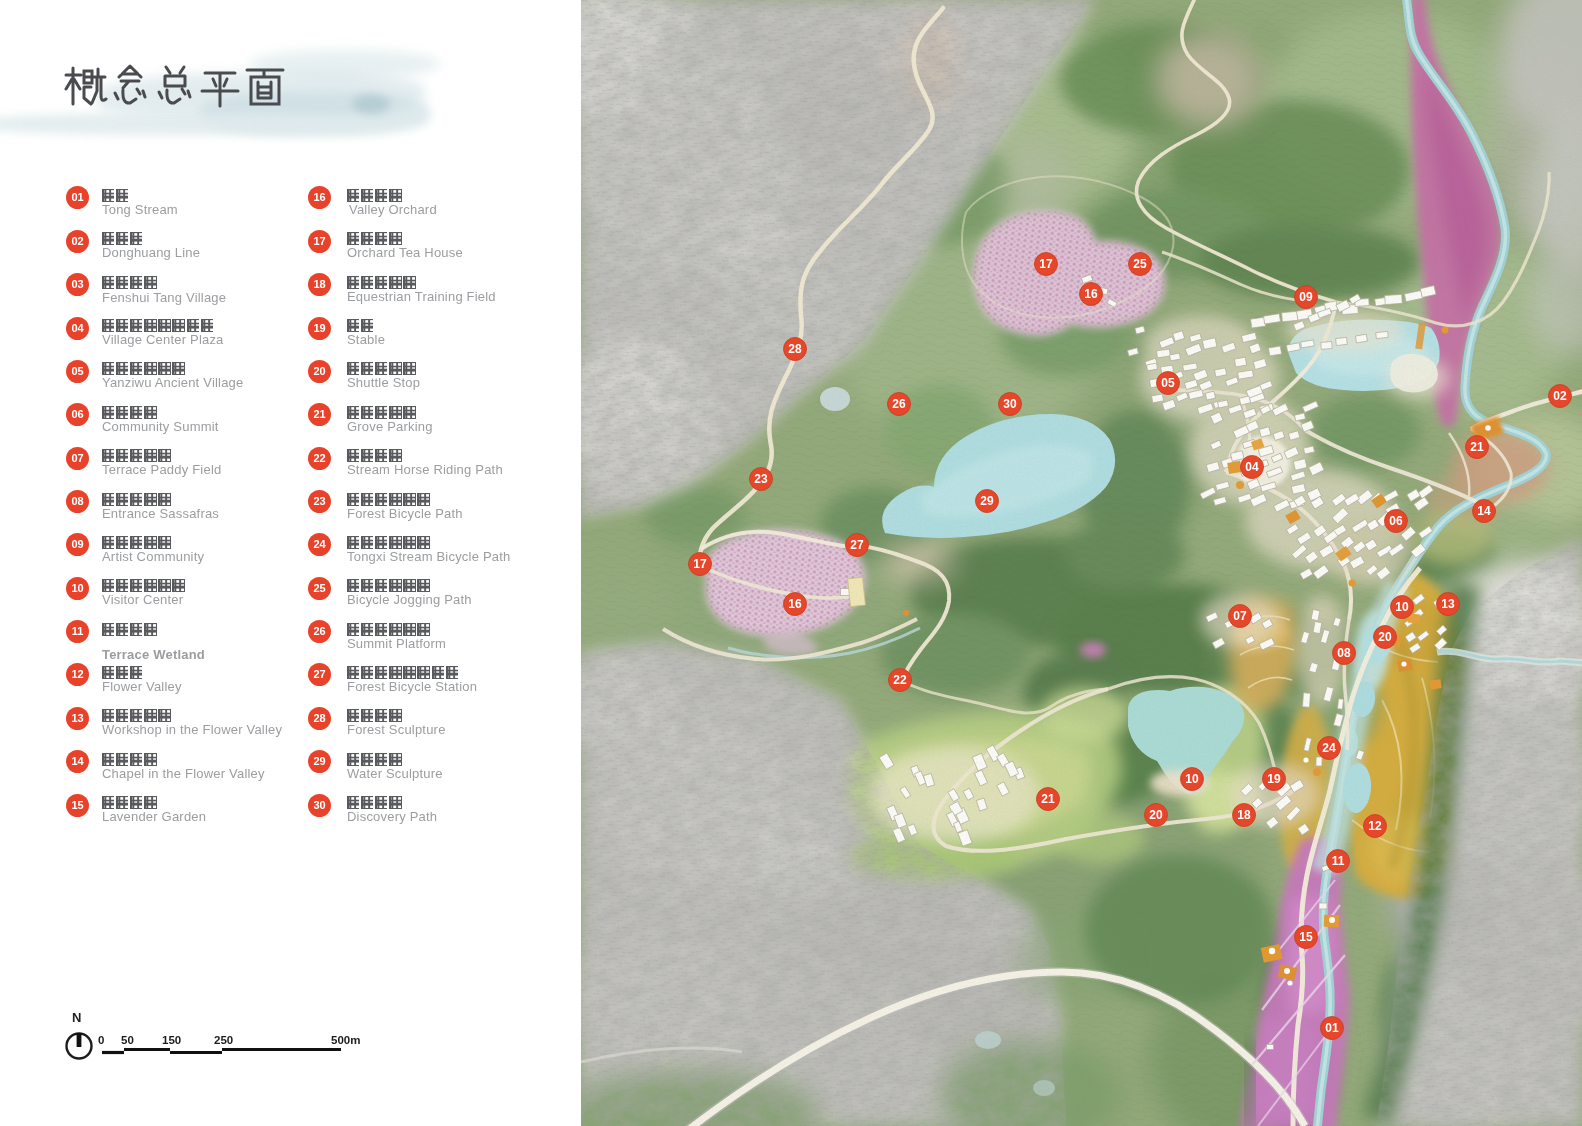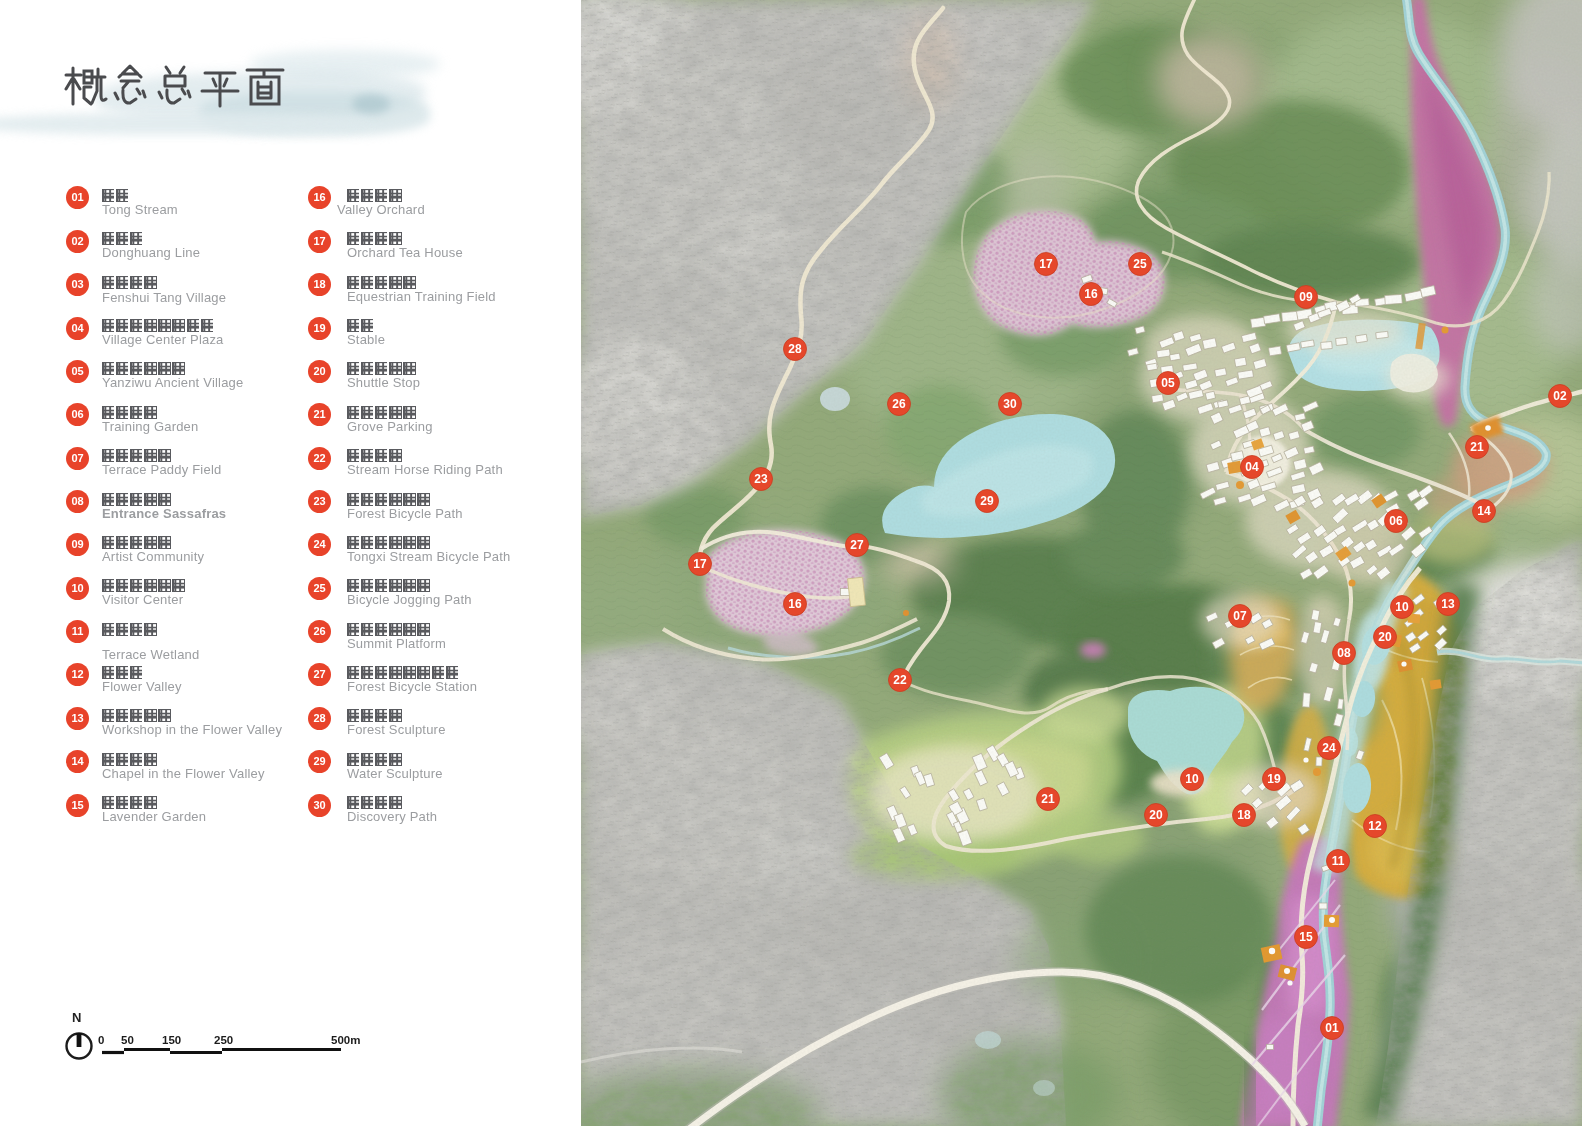--- a/index.html
+++ b/index.html
@@ -53,61 +53,61 @@
 <div class="num" style="left:66px;top:317px;">04</div>
 <div class="zh" style="left:102px;top:318px;"><i></i><i></i><i></i><i></i><i></i><i></i><i></i><i></i></div>
 <div class="leg-en" style="left:102px;top:332px;">Village Center Plaza</div>
 
 <div class="num" style="left:66px;top:360px;">05</div>
 <div class="zh" style="left:102px;top:361px;"><i></i><i></i><i></i><i></i><i></i><i></i></div>
 <div class="leg-en" style="left:102px;top:375px;">Yanziwu Ancient Village</div>
 
 <div class="num" style="left:66px;top:403px;">06</div>
 <div class="zh" style="left:102px;top:405px;"><i></i><i></i><i></i><i></i></div>
-<div class="leg-en" style="left:102px;top:419px;">Training Garden</div>
+<div class="leg-en" style="left:102px;top:419px;">Community Summit</div>
 
 <div class="num" style="left:66px;top:447px;">07</div>
 <div class="zh" style="left:102px;top:448px;"><i></i><i></i><i></i><i></i><i></i></div>
 <div class="leg-en" style="left:102px;top:462px;text-align:right;">Terrace Paddy Field</div>
 
 <div class="num" style="left:66px;top:490px;">08</div>
 <div class="zh" style="left:102px;top:492px;"><i></i><i></i><i></i><i></i><i></i></div>
-<div class="leg-en" style="left:102px;top:506px;font-weight:bold;">Entrance Sassafras</div>
+<div class="leg-en" style="left:102px;top:506px;">Entrance Sassafras</div>
 
 <div class="num" style="left:66px;top:533px;">09</div>
 <div class="zh" style="left:102px;top:535px;"><i></i><i></i><i></i><i></i><i></i></div>
 <div class="leg-en" style="left:102px;top:549px;">Artist Community</div>
 
 <div class="num" style="left:66px;top:577px;">10</div>
 <div class="zh" style="left:102px;top:578px;"><i></i><i></i><i></i><i></i><i></i><i></i></div>
 <div class="leg-en" style="left:102px;top:592px;">Visitor Center</div>
 
 <div class="num" style="left:66px;top:620px;">11</div>
 <div class="zh" style="left:102px;top:622px;"><i></i><i></i><i></i><i></i></div>
-<div class="leg-en" style="left:102px;top:647px;">Terrace Wetland</div>
+<div class="leg-en" style="left:102px;top:647px;font-weight:bold;">Terrace Wetland</div>
 
 <div class="num" style="left:66px;top:663px;">12</div>
 <div class="zh" style="left:102px;top:665px;"><i></i><i></i><i></i></div>
 <div class="leg-en" style="left:102px;top:679px;">Flower Valley</div>
 
 <div class="num" style="left:66px;top:707px;">13</div>
 <div class="zh" style="left:102px;top:708px;"><i></i><i></i><i></i><i></i><i></i></div>
 <div class="leg-en" style="left:102px;top:722px;">Workshop in the Flower Valley</div>
 
 <div class="num" style="left:66px;top:750px;">14</div>
 <div class="zh" style="left:102px;top:752px;"><i></i><i></i><i></i><i></i></div>
 <div class="leg-en" style="left:102px;top:766px;">Chapel in the Flower Valley</div>
 
 <div class="num" style="left:66px;top:794px;">15</div>
 <div class="zh" style="left:102px;top:795px;"><i></i><i></i><i></i><i></i></div>
 <div class="leg-en" style="left:102px;top:809px;">Lavender Garden</div>
 
 <div class="num" style="left:308px;top:186px;">16</div>
 <div class="zh" style="left:347px;top:188px;"><i></i><i></i><i></i><i></i></div>
-<div class="leg-en" style="left:337px;top:202px;">Valley Orchard</div>
+<div class="leg-en" style="left:349px;top:202px;">Valley Orchard</div>
 
 <div class="num" style="left:308px;top:230px;">17</div>
 <div class="zh" style="left:347px;top:231px;"><i></i><i></i><i></i><i></i></div>
 <div class="leg-en" style="left:347px;top:245px;">Orchard Tea House</div>
 
 <div class="num" style="left:308px;top:273px;">18</div>
 <div class="zh" style="left:347px;top:275px;"><i></i><i></i><i></i><i></i><i></i></div>
 <div class="leg-en" style="left:347px;top:289px;">Equestrian Training Field</div>
 
 <div class="num" style="left:308px;top:317px;">19</div>

